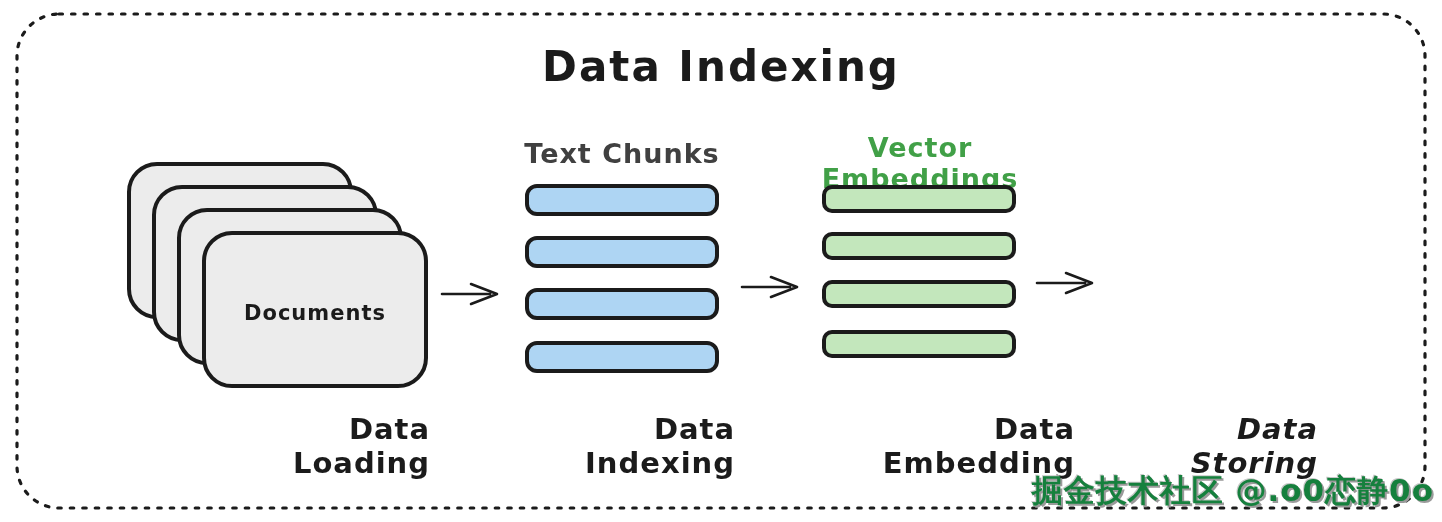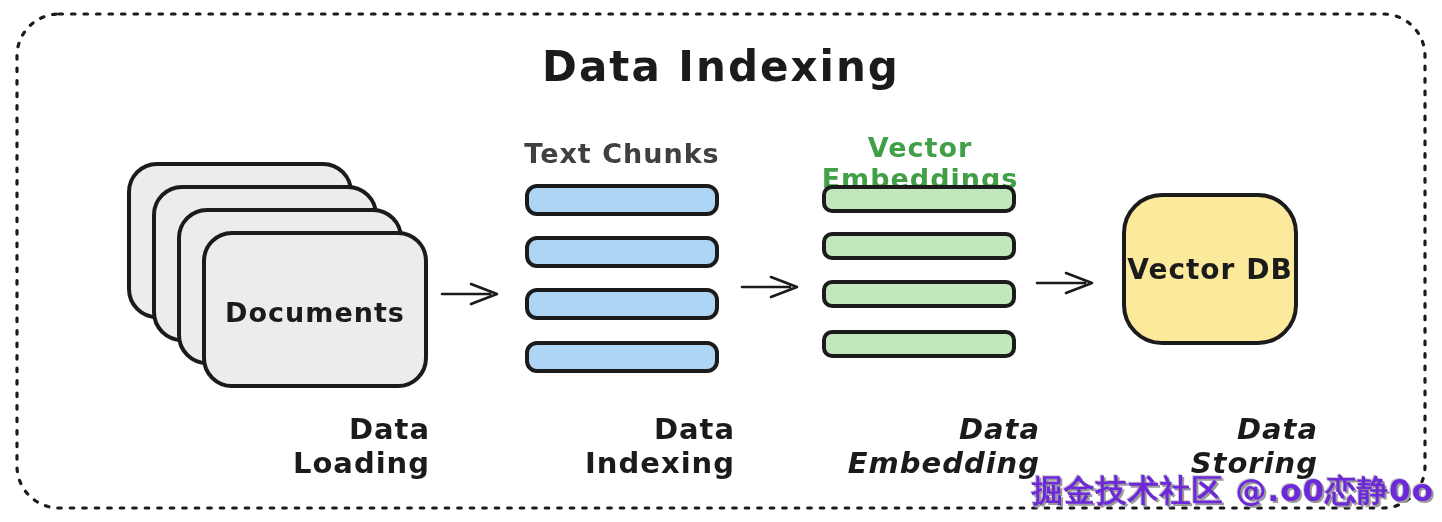--- a/index.html
+++ b/index.html
@@ -40,21 +40,21 @@
     background: #ececec;
     border: 4px solid #1b1b1b;
     border-radius: 30px;
   }
   .doc-card.c0 { left: 127px; top: 162px; }
   .doc-card.c1 { left: 152px; top: 185px; }
   .doc-card.c2 { left: 177px; top: 208px; }
   .doc-card.c3 { left: 202px; top: 231px;
     display: flex; align-items: center; justify-content: center; }
   .doc-card.c3 span {
-    font-size: 27px; font-weight: bold; color: #1b1b1b; letter-spacing: 1px;
+    font-size: 21px; font-weight: bold; color: #1b1b1b; letter-spacing: 1px;
     padding-top: 6px;
   }
 
   
   .col-title {
     position: absolute;
     font-size: 27px;
     font-weight: bold;
     letter-spacing: 1px;
     text-align: center;
@@ -110,31 +110,31 @@
     position: absolute;
     top: 412px;
     font-size: 29px;
     font-weight: bold;
     color: #1b1b1b;
     text-align: right;
     letter-spacing: 1px;
   }
   .stage-label.s0 { left: 230px; width: 200px; }
   .stage-label.s1 { left: 535px; width: 200px; }
-  .stage-label.s2 { left: 820px; width: 220px; font-style: italic; }
+  .stage-label.s2 { left: 855px; width: 220px; }
   .stage-label.s3 { left: 1118px; width: 200px; font-style: italic; }
 
   
   .watermark {
     position: absolute;
     right: 8px;
     top: 470px;
     font-size: 31px;
     font-weight: bold;
-    color: #6d28d9;
+    color: #15803d;
     text-shadow: 2px 2px 0 #9a9a9a, -1px -1px 0 #c8c8c8;
     letter-spacing: 1px;
   }
 </style>
 </head>
 <body>
 
 <div class="canvas">
 
   <svg class="border-svg" viewBox="0 0 1442 522" xmlns="http://www.w3.org/2000/svg">
@@ -169,23 +169,20 @@
   <div class="col-title embeddings">Vector Embeddings</div>
   <div class="bar green g0"></div>
   <div class="bar green g1"></div>
   <div class="bar green g2"></div>
   <div class="bar green g3"></div>
 
   <svg class="arrow a3" viewBox="0 0 62 26" xmlns="http://www.w3.org/2000/svg">
     <path d="M2 13 L50 13 M31 3 L57 13 L31 23" fill="none" stroke="#1b1b1b" stroke-width="2.6" stroke-linecap="round" stroke-linejoin="round"></path>
   </svg>
 
-  <div class="vector-db">
-    <span>Vector DB</span>
-  </div>
 
   <div class="stage-label s0">Data Loading</div>
   <div class="stage-label s1">Data Indexing</div>
   <div class="stage-label s2">Data Embedding</div>
   <div class="stage-label s3">Data Storing</div>
 
   <div class="watermark">掘金技术社区 @.o0恋静0o</div>
 
 </div>
 

